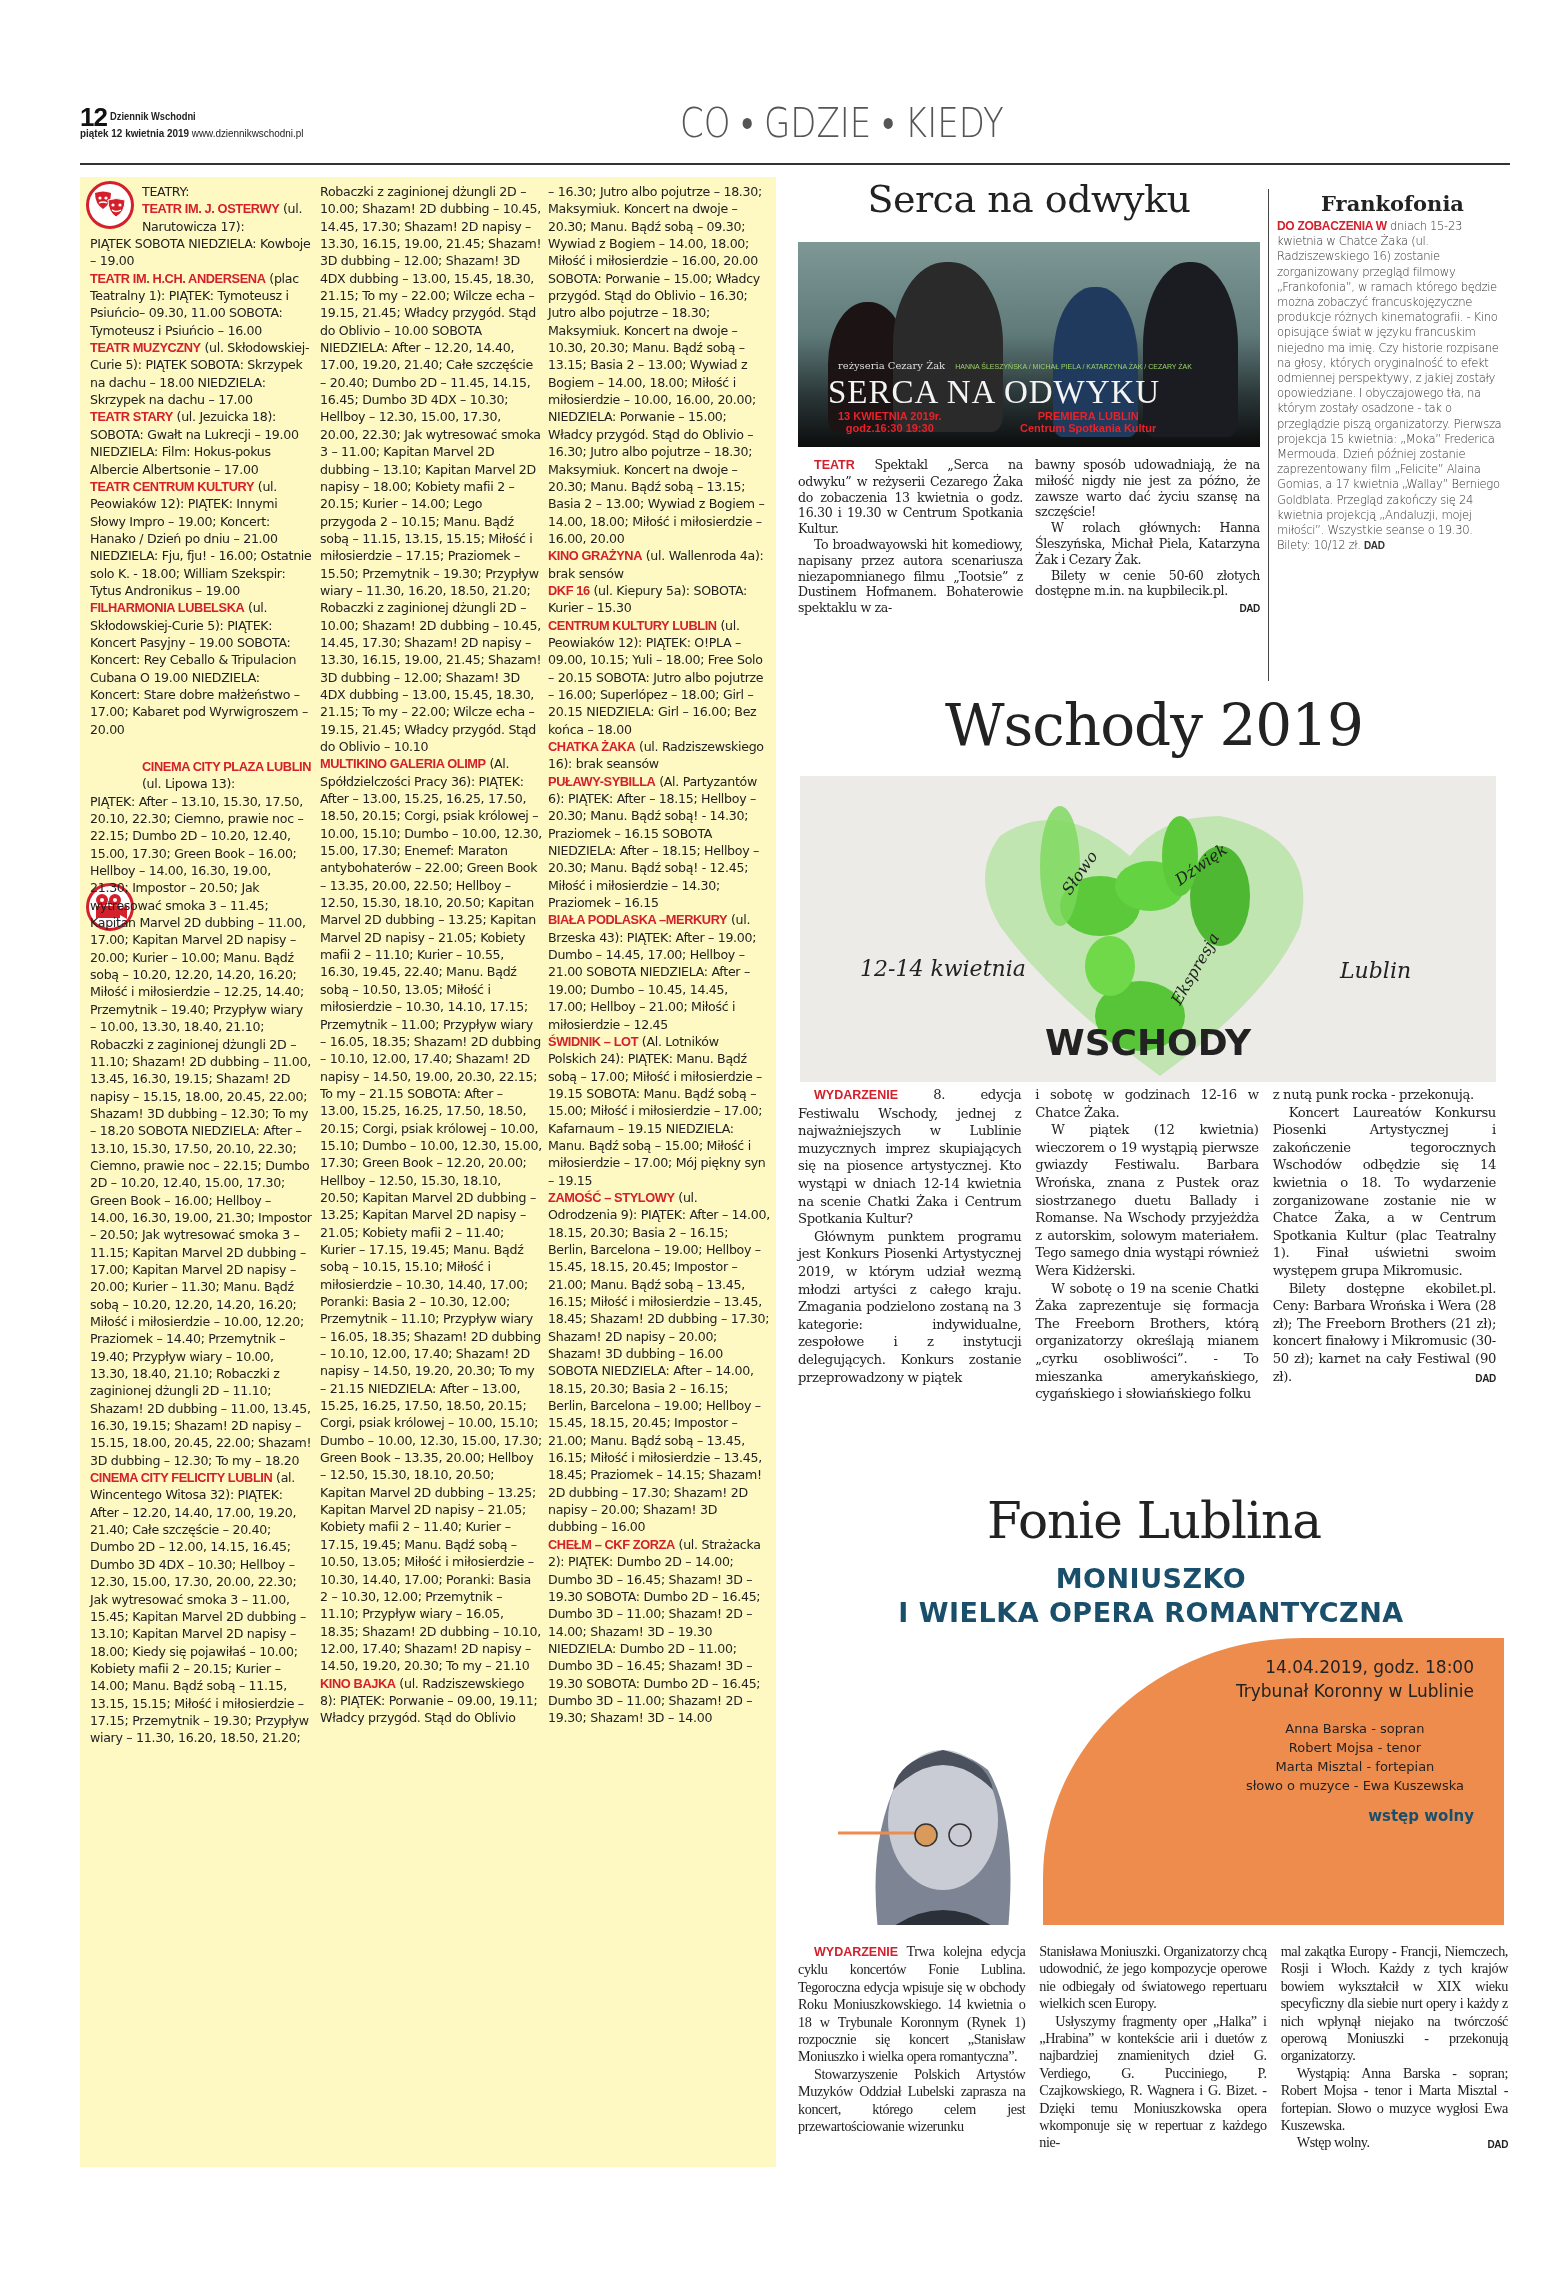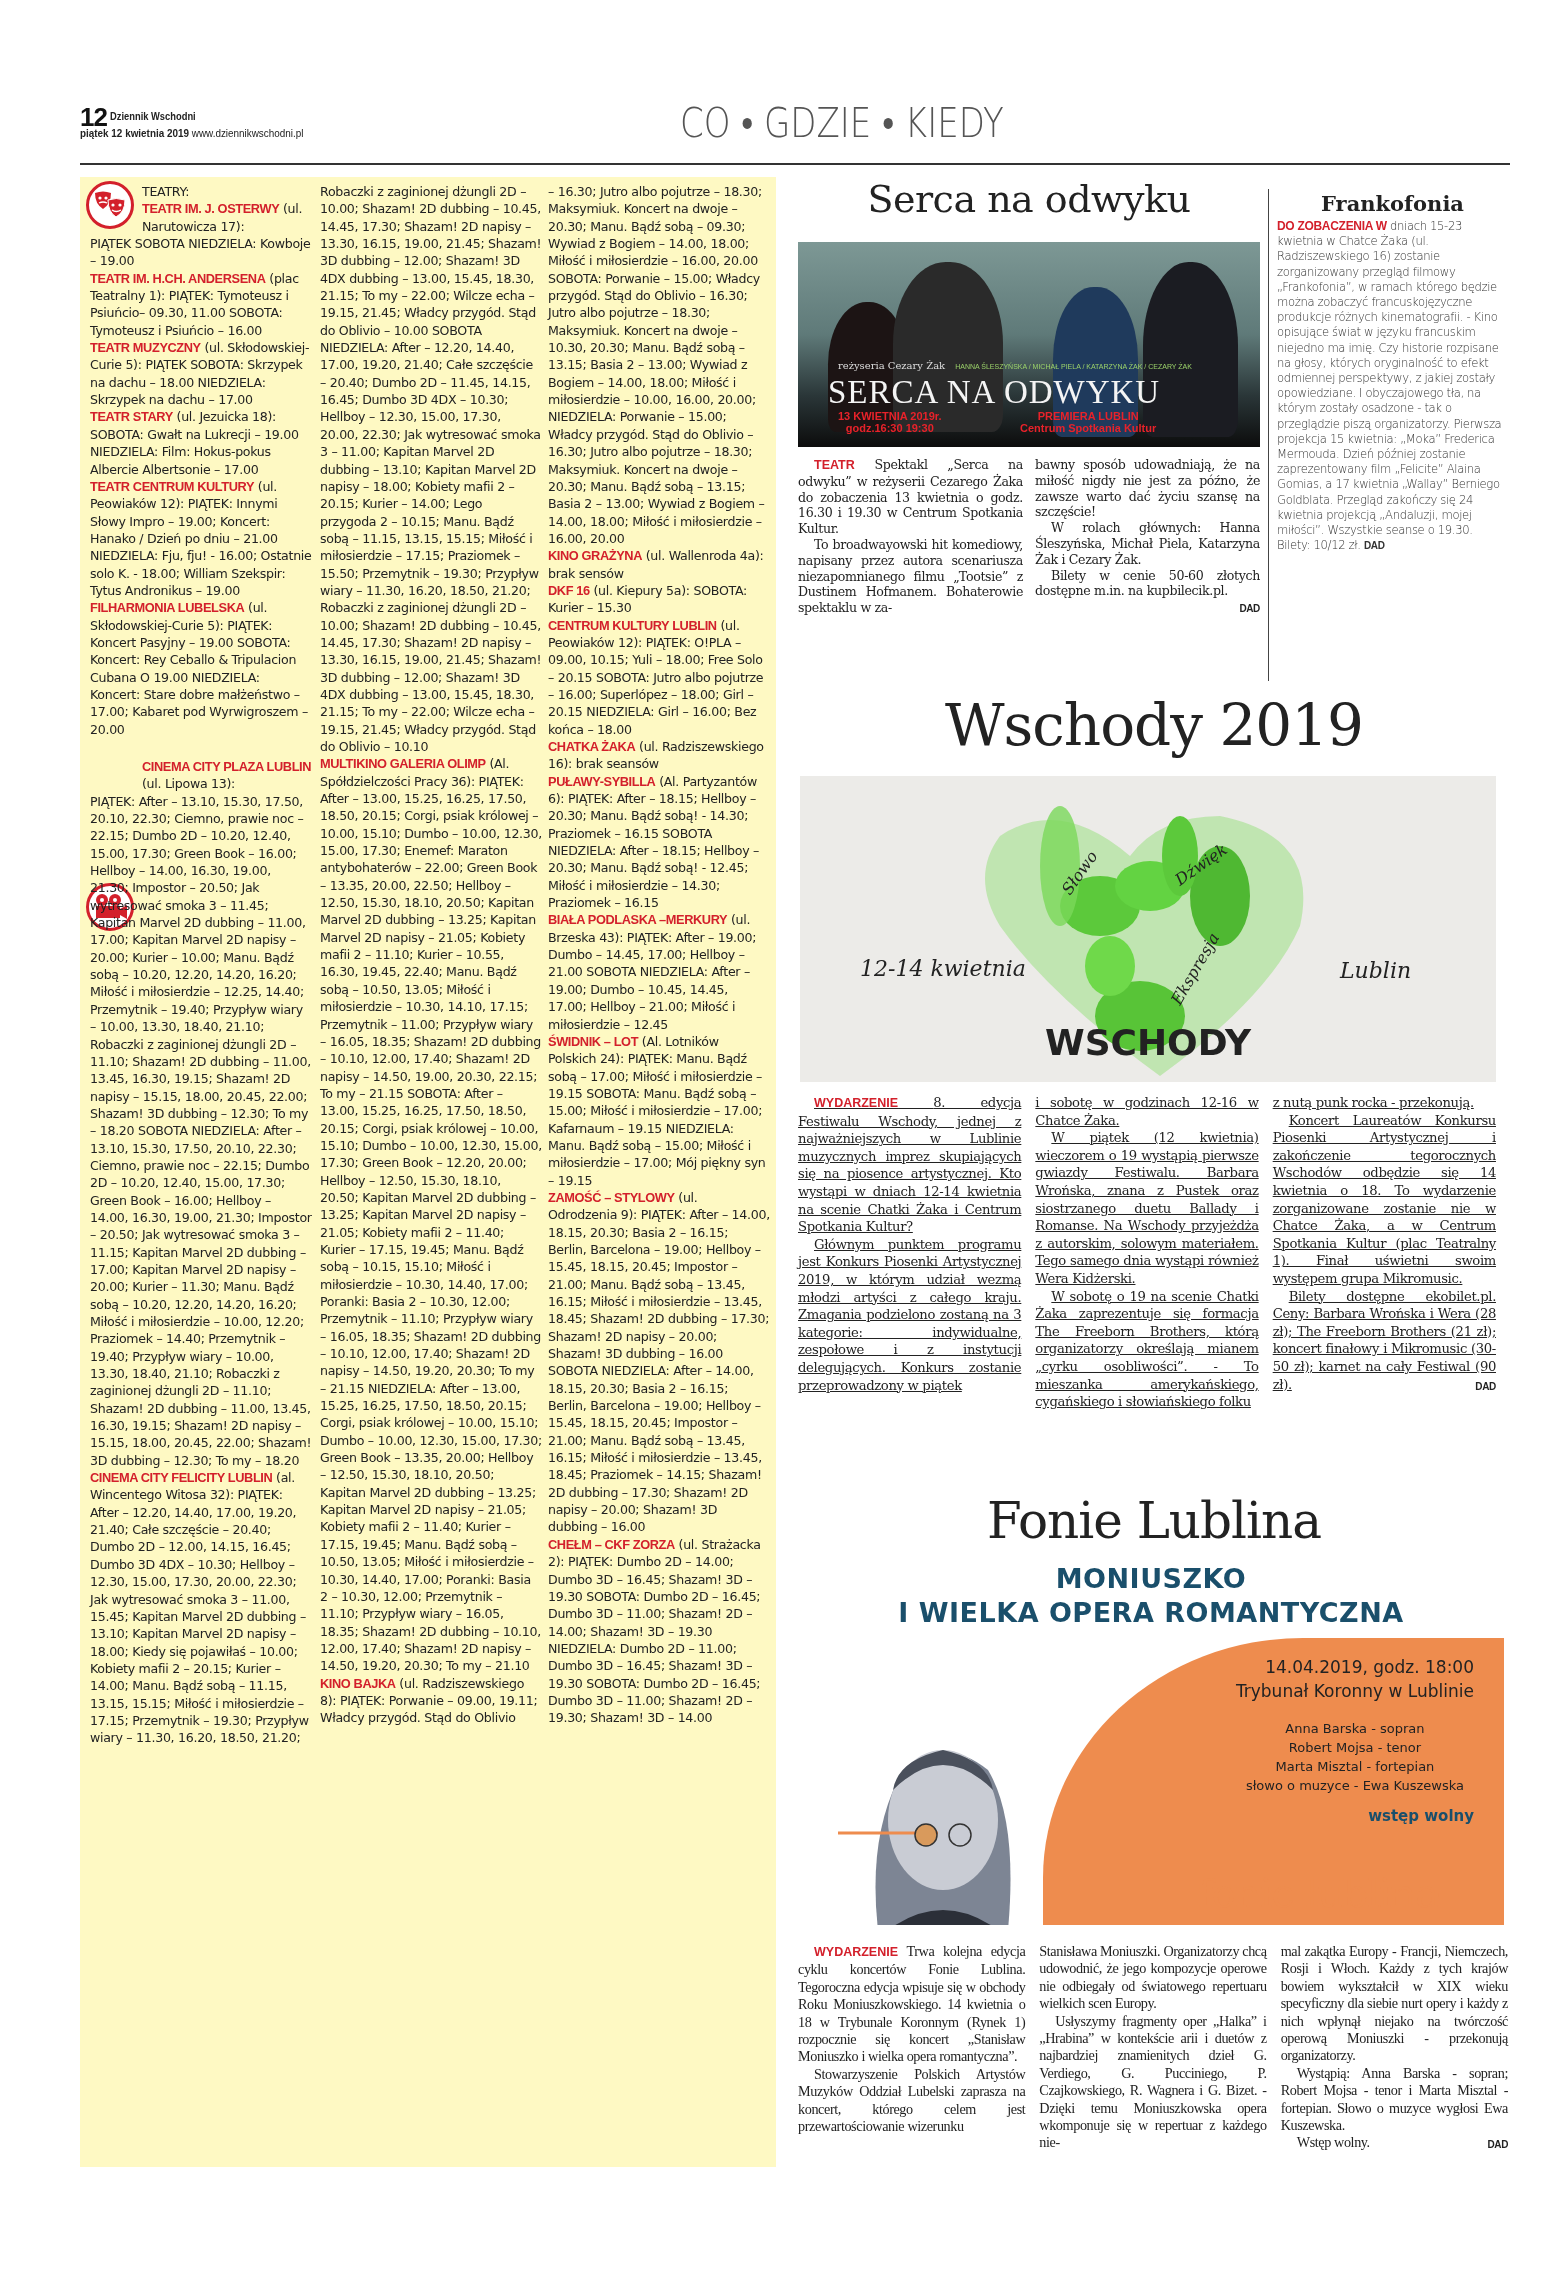--- a/index.html
+++ b/index.html
@@ -35,21 +35,21 @@
   .sig { font-family: "Liberation Sans", sans-serif; font-weight: bold; font-size: 10px; float: right; margin-top: 2px; }
 
   .franko { position: absolute; left: 1268px; top: 189px; width: 240px; border-left: 1.5px solid #444; padding-left: 8px; height: 492px; }
   .franko h2 { font-family: "DejaVu Serif", serif; font-weight: bold; font-size: 21px; text-align: center; color: #222; line-height: 30px; }
   .franko .body { font-family: "DejaVu Sans", sans-serif; font-weight: 300; font-size: 11.6px; line-height: 15.2px; color: #333; letter-spacing: -0.35px; }
   .franko .kicker { color: #d3202b; font-family: "Liberation Sans", sans-serif; font-weight: bold; font-size: 12px; letter-spacing: -0.3px; }
 
   .wschody { position: absolute; left: 798px; top: 680px; width: 712px; }
   .wschody h1 { font-family: "DejaVu Serif", serif; font-weight: normal; font-size: 58px; text-align: center; color: #222; height: 96px; line-height: 90px; letter-spacing: -1px; }
   .wschody-img { position: relative; width: 696px; height: 306px; margin-left: 2px; background: #ecebe8; overflow: hidden; }
-  .wschody-cols { display: flex; gap: 14px; margin-top: 12px; width: 698px; text-decoration: underline; }
+  .wschody-cols { display: flex; gap: 14px; margin-top: 4px; width: 698px; }
   .wschody-cols .acol { font-size: 13.2px; line-height: 17.6px; }
 
   .fonie { position: absolute; left: 798px; top: 1488px; width: 712px; }
   .fonie h1 { font-family: "DejaVu Serif", serif; font-weight: normal; font-size: 50px; text-align: center; color: #222; height: 72px; line-height: 66px; letter-spacing: -1px; }
   .fonie-img { position: relative; width: 706px; height: 365px; background: #fff; overflow: hidden; }
   .fonie-img .title { position: absolute; left: 0; width: 706px; top: 2px; text-align: center; font-family: "DejaVu Sans", sans-serif; font-weight: bold; font-size: 27px; line-height: 34px; color: #1a4f6b; letter-spacing: 0.5px; }
   .fonie-img .orange { position: absolute; left: 245px; top: 78px; width: 470px; height: 300px; background: #ee8c4e; border-top-left-radius: 260px 240px; }
   .fonie-img .info { position: absolute; right: 30px; top: 95px; text-align: right; font-family: "DejaVu Sans", sans-serif; color: #222; }
   .fonie-img .info .d1 { font-size: 17px; line-height: 24px; }
   .fonie-img .info .names { font-size: 13px; line-height: 19px; margin-top: 16px; text-align: center; }

